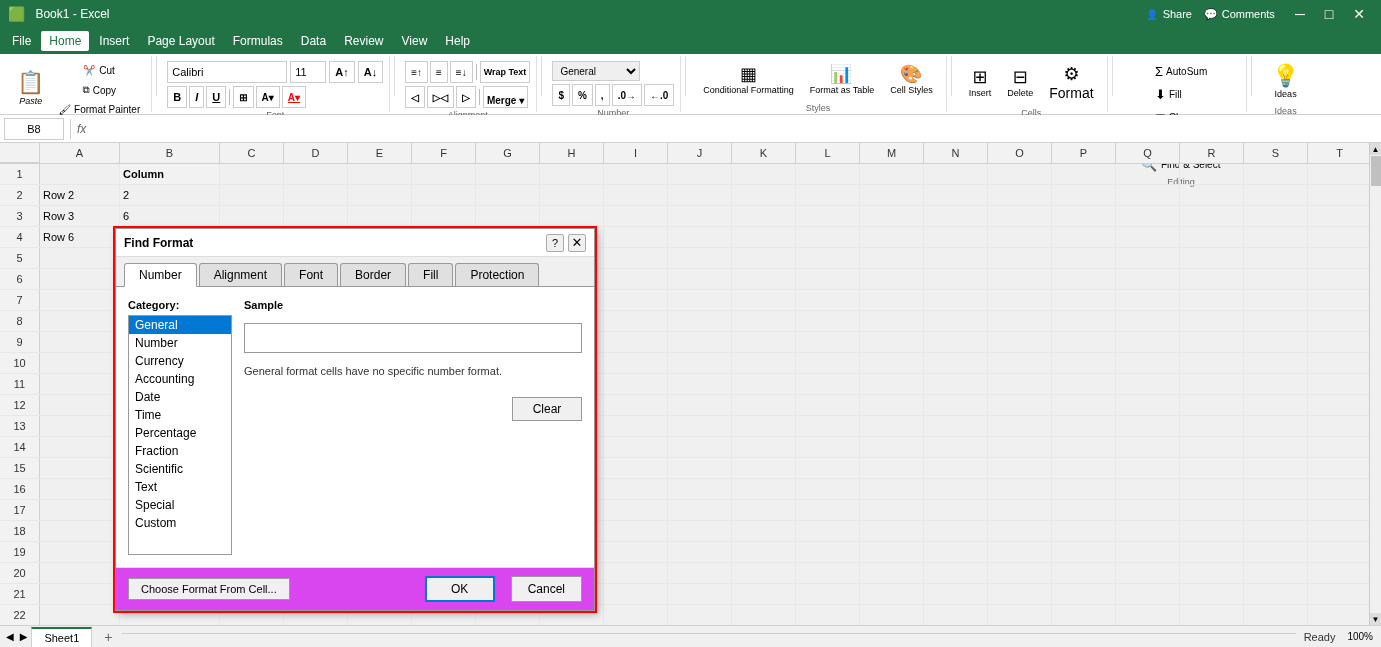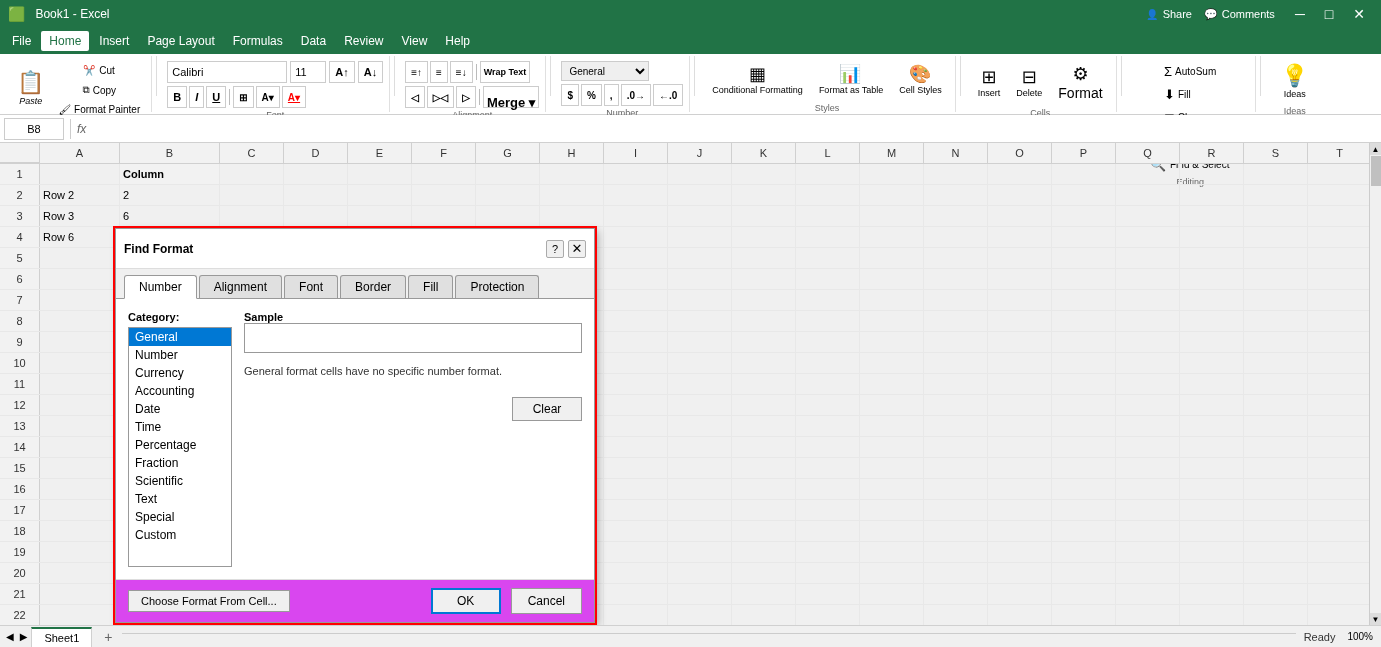--- a/index.html
+++ b/index.html
@@ -250,21 +250,21 @@
       border: 1px solid #999;
       box-shadow: 3px 3px 8px rgba(0,0,0,0.3);
       z-index: 200;
       
       outline: 2px solid red;
       outline-offset: 0px;
     }
     .dialog-title-bar {
       background: #fff;
       border-bottom: 1px solid #ddd;
-      height: 40px;
+      height: 28px;
       display: flex;
       align-items: center;
       justify-content: space-between;
       padding: 0 8px;
     }
     .dialog-title { font-size: 12px; font-weight: 600; }
     .dialog-title-controls { display: flex; align-items: center; gap: 4px; }
     .dialog-help-btn {
       width: 18px; height: 18px;
       border: 1px solid #aaa;
@@ -335,21 +335,21 @@
     .category-item.selected { background: #0078d4; color: white; }
     .format-panel {
       flex: 1;
     }
     .sample-section {
       margin-bottom: 12px;
     }
     .sample-label {
       font-size: 11px;
       font-weight: 600;
-      margin-bottom: 0;
+      margin-bottom: 12px;
     }
     .sample-box {
       border: 1px solid #999;
       height: 30px;
       background: white;
       padding: 4px 6px;
       font-size: 12px;
     }
     .format-description {
       font-size: 11px;
@@ -358,21 +358,21 @@
     }
     .dialog-footer {
       background: #d946ef;
       border-top: 1px solid #ddd;
       padding: 8px 12px;
       display: flex;
       justify-content: space-between;
       align-items: center;
     }
     .dialog-footer-left { }
-    .dialog-footer-right { display: flex; gap: 10px; }
+    .dialog-footer-right { display: flex; gap: 16px; }
     .dlg-btn {
       padding: 4px 16px;
       font-size: 12px;
       border: 1px solid #999;
       background: #f0f0f0;
       cursor: pointer;
       min-width: 70px;
       text-align: center;
     }
     .dlg-btn.primary {
@@ -534,21 +534,21 @@
             <div class="sep-v"></div>
             <button class="format-btn" style="font-size:9px; padding:1px 3px;">
               <span>Wrap Text</span>
             </button>
           </div>
           <div style="display:flex; gap:2px; align-items:center;">
             <button class="format-btn" style="font-size:10px;">◁</button>
             <button class="format-btn" style="font-size:10px;">▷◁</button>
             <button class="format-btn" style="font-size:10px;">▷</button>
             <div class="sep-v"></div>
-            <button class="format-btn" style="font-size:13px; padding:8px 3px;">Merge ▾</button>
+            <button class="format-btn" style="font-size:10px; padding:8px 3px;">Merge ▾</button>
           </div>
         </div>
         <div class="ribbon-group-label">Alignment</div>
       </div>
 
       <div class="sep"></div>
 
       <div class="ribbon-group" style="min-width:90px;">
         <div style="display:flex; flex-direction:column; gap:3px; padding-top:3px; flex:1;">
           <select class="num-format-select">

